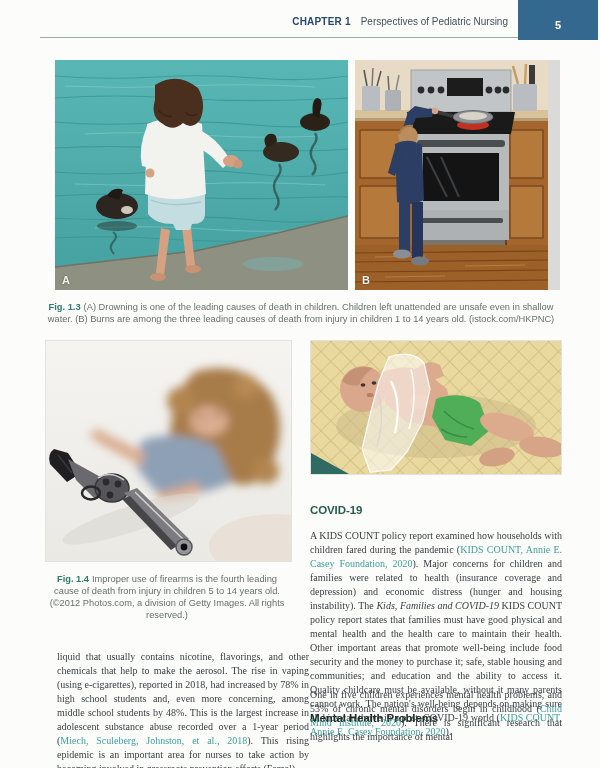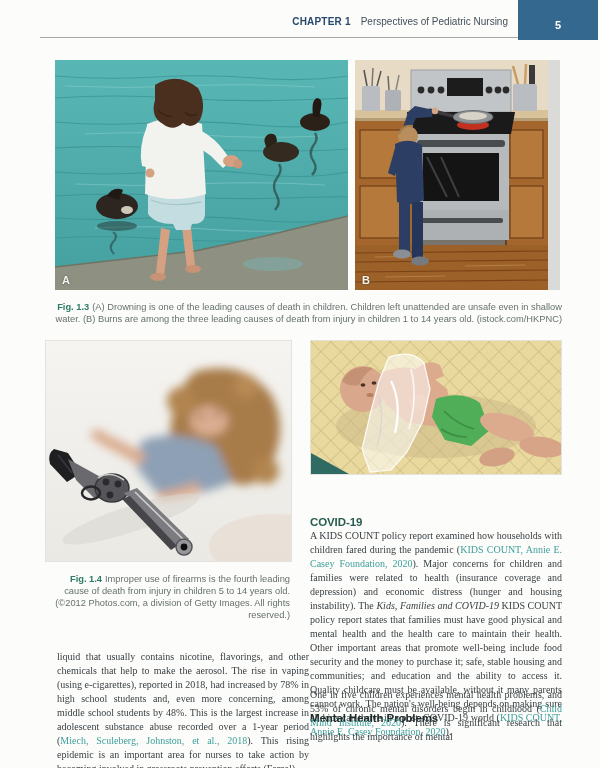--- a/index.html
+++ b/index.html
@@ -11,21 +11,21 @@
   .page-tab span{color:#fff;font-size:11px;font-weight:bold;margin-bottom:9px;}
   .running-head{position:absolute;top:16px;left:0;width:508px;text-align:right;font-size:10px;color:#44505a;}
   .running-head .chap{font-weight:bold;color:#27496d;margin-right:10px;letter-spacing:.2px;}
   .head-rule{position:absolute;top:37px;left:40px;width:478px;height:1px;background:#a3a8ab;}
   
   .photo{position:absolute;overflow:hidden;}
   .photo svg{display:block;}
   .photo-label{position:absolute;left:7px;bottom:4px;color:#f2f2ee;font-size:11px;font-weight:bold;
                font-family:"Liberation Sans",sans-serif;text-shadow:0 0 2px rgba(0,0,0,.45);}
   
-  .caption{position:absolute;font-size:9.3px;line-height:11.9px;color:#65716e;text-align:right;}
+  .caption{position:absolute;font-size:9.3px;line-height:11.9px;color:#65716e;text-align:center;}
   .caption .figlab{font-weight:bold;color:#2e7c68;margin-right:3px;}
   
   .body-text{position:absolute;font-family:"Liberation Serif",serif;font-size:10px;
              line-height:14px;color:#3a4145;text-align:justify;}
   .cite{color:#3e9f9c;}
   .ital{font-style:italic;}
   .sec-head{position:absolute;font-family:"Liberation Sans",sans-serif;font-weight:bold;
             font-size:11.5px;letter-spacing:-.1px;}
   .sec-head.green{color:#275c50;}
   .sec-head.dark{color:#1e2b28;}
@@ -279,21 +279,21 @@
         <path d="M78 16 Q101 8 113 22 L119 48 112 80 96 111 80 129 59 131 51 108 60 70 68 40 Z" fill="rgba(255,255,255,0.52)" stroke="rgba(255,255,255,0.9)" stroke-width="1.2"></path>
         <path d="M80 40 Q91 62 84 92" stroke="rgba(255,255,255,0.95)" stroke-width="2.2" fill="none"></path>
         <path d="M100 28 Q107 56 98 88" stroke="rgba(255,255,255,0.8)" stroke-width="1.6" fill="none"></path>
         <path d="M68 55 Q74 80 66 105" stroke="rgba(205,205,215,0.6)" stroke-width="1.3" fill="none"></path>
       </g>
       <polygon points="0,112 38,133 0,133" fill="#2f6a63"></polygon>
     </svg>
   </div>
 
 
-  <h3 class="sec-head green" style="left:310px;top:504px;">COVID-19</h3>
+  <h3 class="sec-head green" style="left:310px;top:492px;">COVID-19</h3>
   <p class="body-text" style="left:310px;top:529px;width:252px;margin:0;">
     <span>A KIDS COUNT policy report examined how households with children fared during the pandemic (</span><span class="cite">KIDS COUNT, Annie E. Casey Foundation, 2020</span><span>). Major concerns for children and families were related to health (insurance coverage and depression) and economic distress (hunger and housing instability). The </span><span class="ital">Kids, Families and COVID-19</span><span> KIDS COUNT policy report states that families must have good physical and mental health and the health care to maintain their health. Other important areas that promote well-being include food security and the money to purchase it; safe, stable housing and communities; and education and the ability to access it. Quality childcare must be available, without it many parents cannot work. The nation's well-being depends on making sure all kids can thrive in a post–COVID-19 world (</span><span class="cite">KIDS COUNT, Annie E. Casey Foundation, 2020</span><span>).</span>
   </p>
 
   <h3 class="sec-head dark" style="left:310px;top:700px;text-align:right;">Mental Health Problems</h3>
   <p class="body-text" style="left:310px;top:688px;width:252px;margin:0;">
     <span>One in five children experiences mental health problems, and 53% of chronic mental disorders begin in childhood (</span><span class="cite">Child Mind Institute, 2020</span><span>). There is significant research that highlights the importance of mental</span>
   </p>
 
   <p class="body-text" style="left:40px;top:633px;width:252px;margin:17px;">

